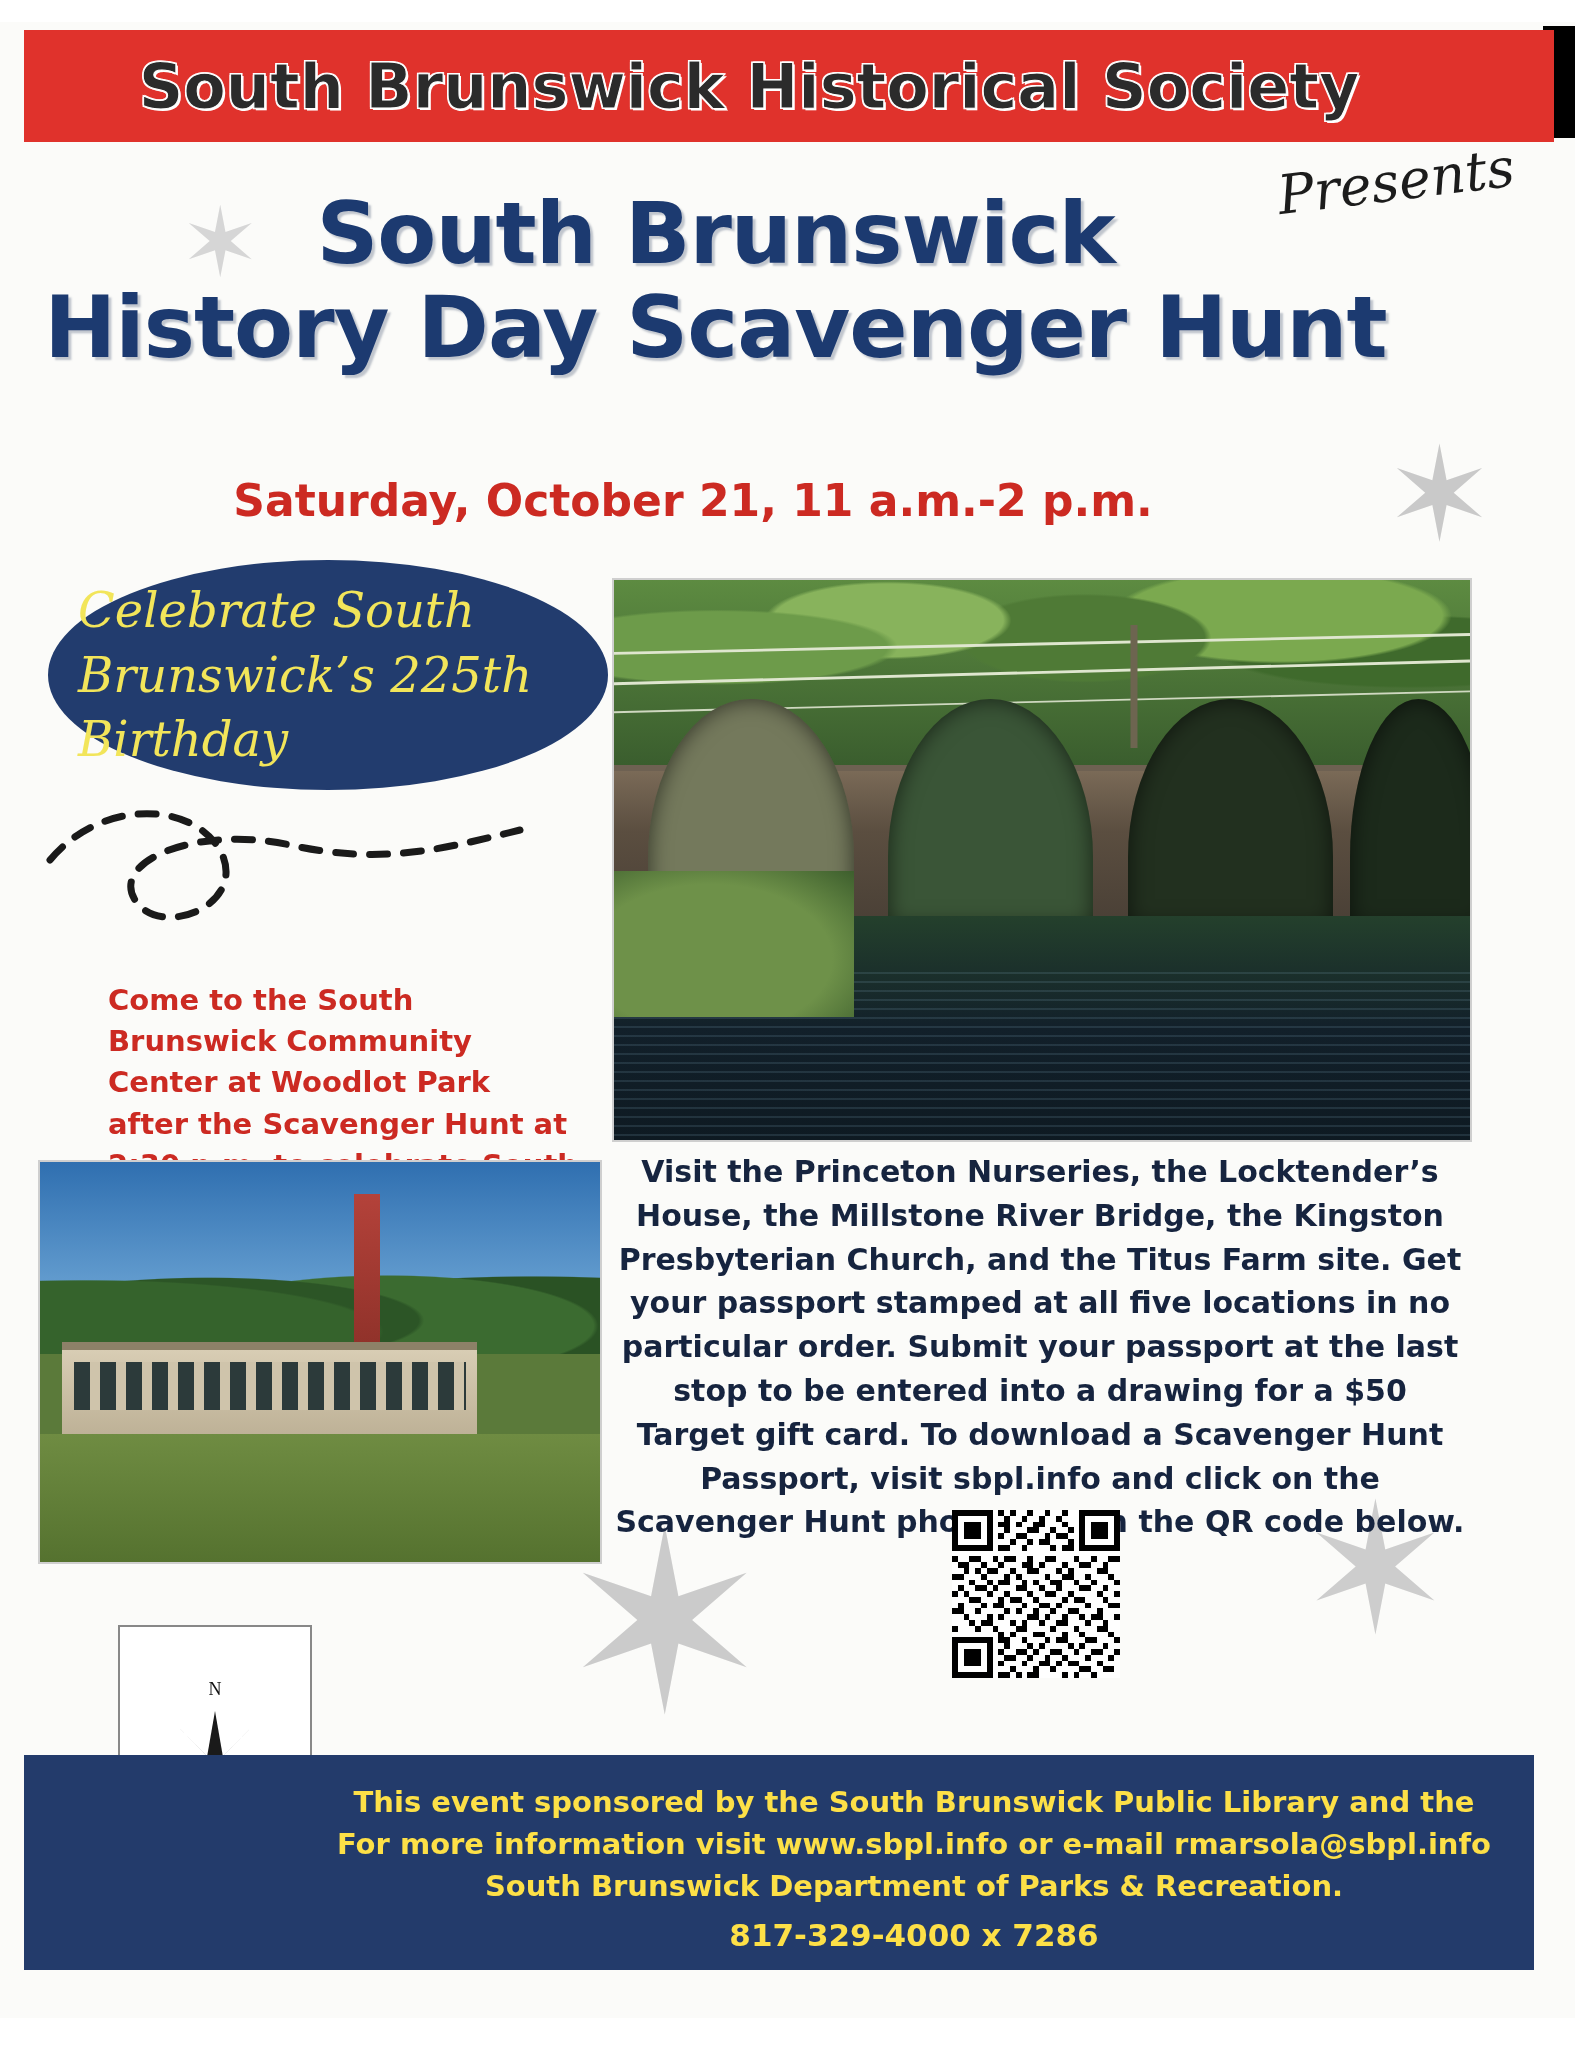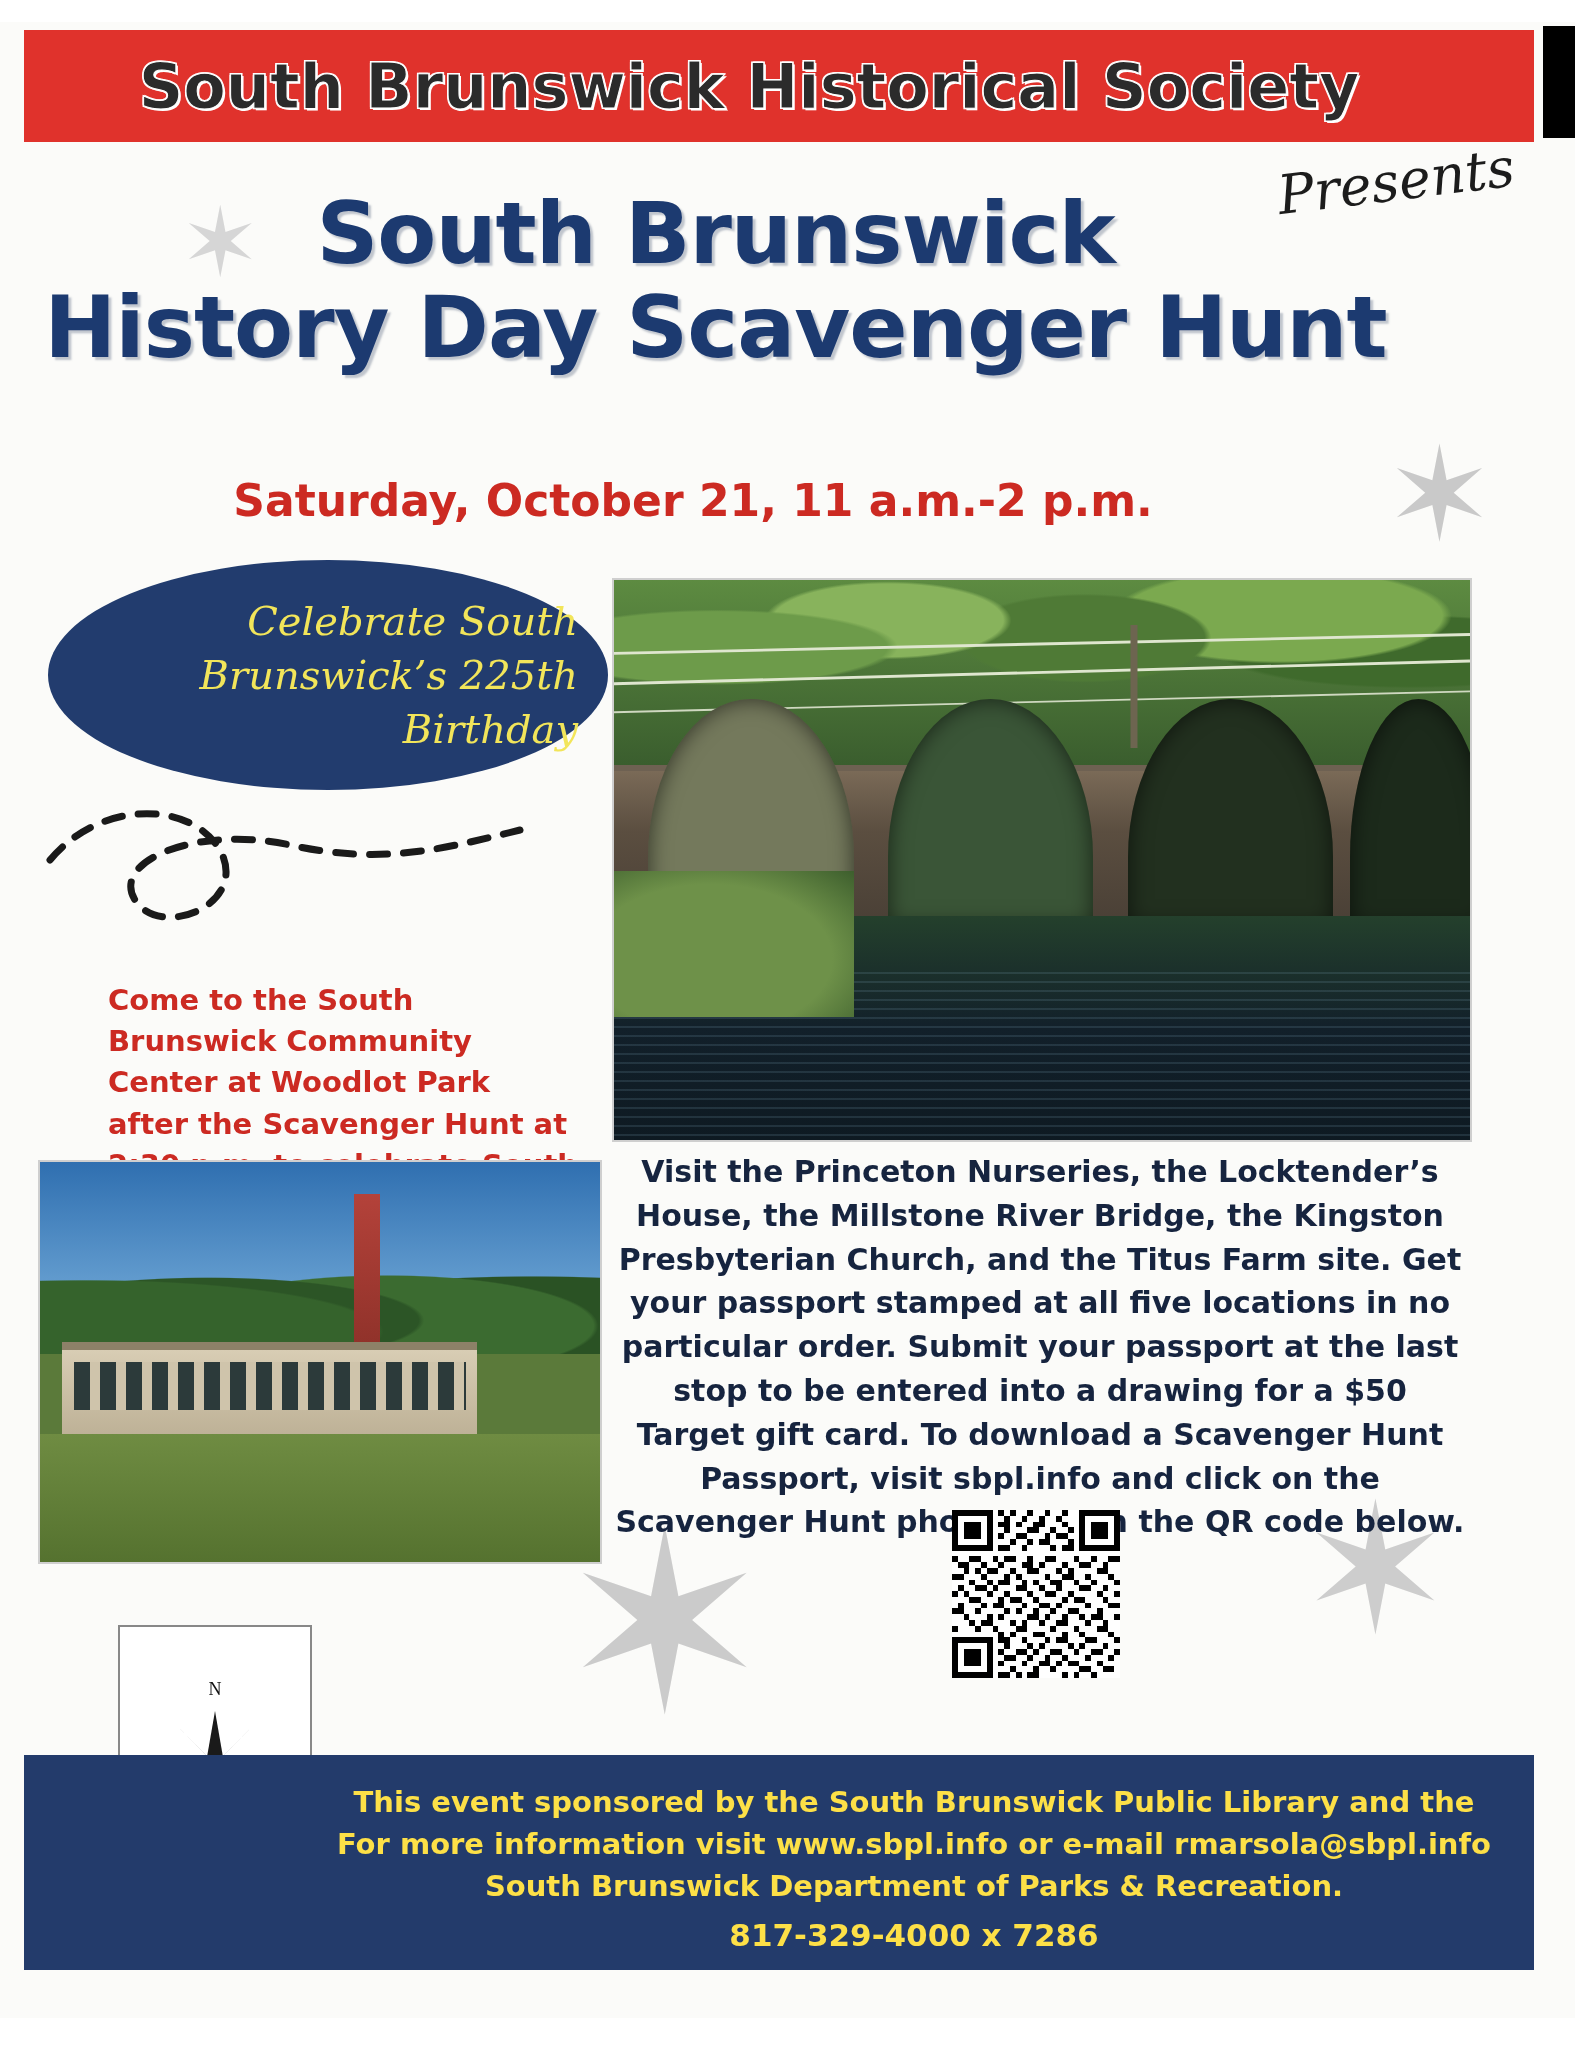--- a/index.html
+++ b/index.html
@@ -37,20 +37,21 @@
     left: 0; bottom: 0; width: 1575px; height: 30px;
     background: #ffffff;
   }
 
   
   .red-banner {
     position: absolute;
     left: 24px; top: 30px;
     width: 1510px; height: 112px;
     background: #e0322c;
+    padding-left: 20px;
   }
   .red-banner-text {
     position: absolute;
     left: 0; top: 50%;
     transform: translateY(-50%);
     width: 1450px;
     text-align: center;
     font-family: "DejaVu Sans", sans-serif;
     font-weight: bold;
     font-size: 62px;
@@ -109,24 +110,24 @@
     width: 560px; height: 230px;
     border-radius: 50%;
     background: #223c6e;
     display: flex;
     align-items: center;
     justify-content: center;
   }
   .oval-text {
     font-family: "DejaVu Serif", serif;
     font-style: italic;
-    font-size: 40px;
+    font-size: 48px;
     line-height: 1.35;
     color: #f2e55a;
-    text-align: right;
+    text-align: left;
     padding: 0 30px;
   }
 
   
   .swirl {
     position: absolute;
     left: 40px; top: 790px;
     width: 540px; height: 140px;
   }
 

